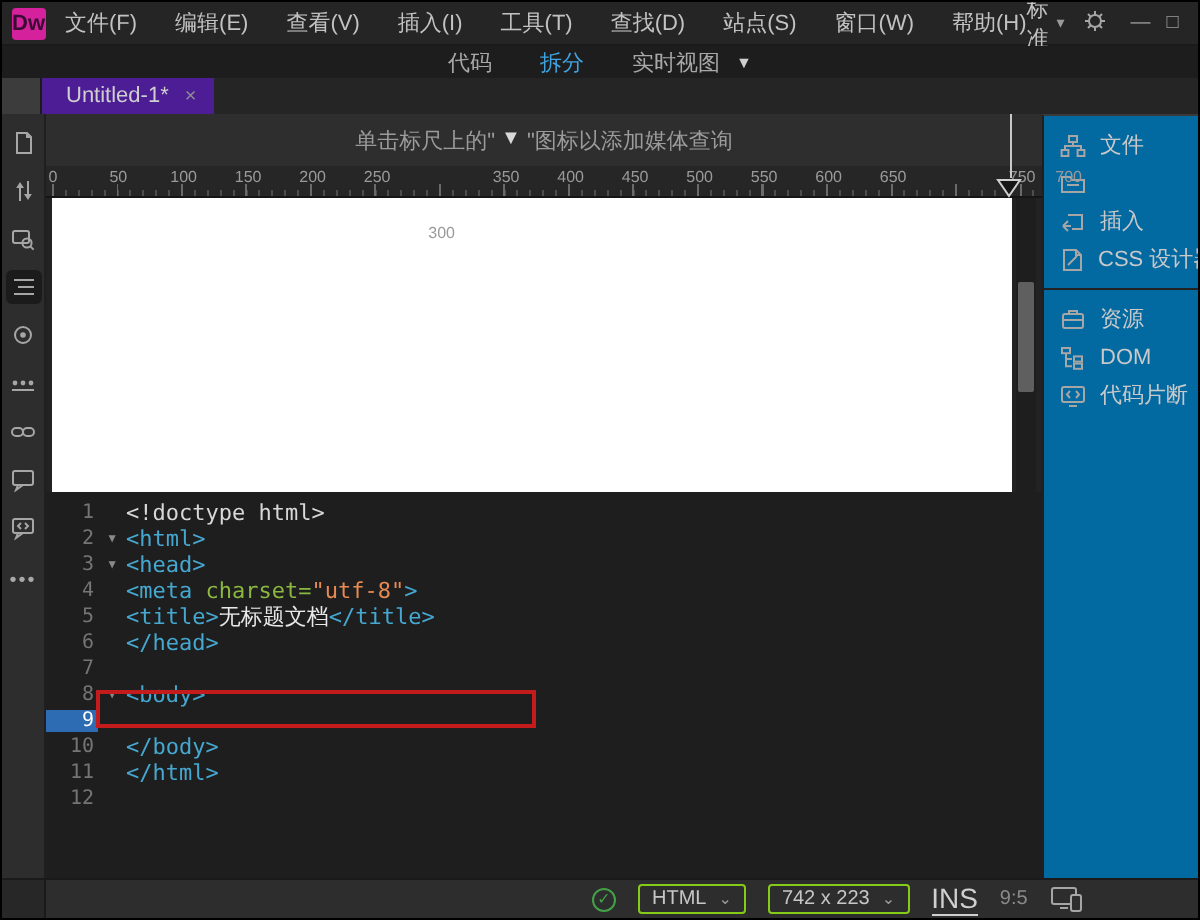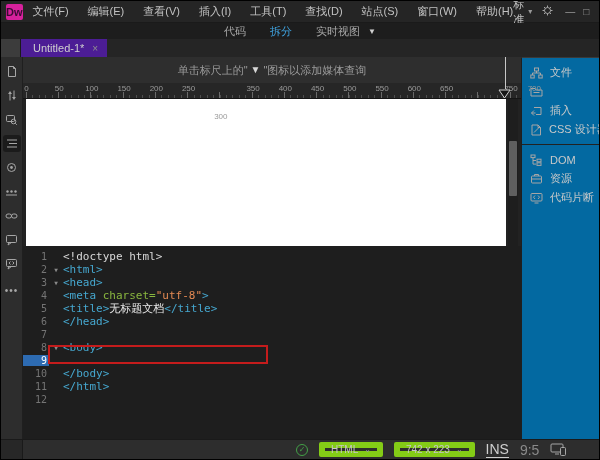--- a/index.html
+++ b/index.html
@@ -73,23 +73,23 @@
   
   .sidebar { width:80px; background:#0369a1; border-left:1px solid #1f1f1f; border-top:1px solid #3a3a3a; padding-top:5px; flex:0 0 auto; }
   .panel-row { height:19px; display:flex; align-items:center; gap:7px; padding-left:8px; color:#c9c9c9; font-size:11px; white-space:nowrap; }
   .panel-row svg { flex:0 0 auto; }
   .sidebar-sep { height:1px; background:#222; margin:5px 0; }
   
   .statusbar { height:20px; background:#2d2d2d; border-top:1px solid #1a1a1a; position:relative; flex:0 0 auto; display:flex; align-items:center; }
   .status-corner { width:22px; height:100%; background:#272727; border-right:1px solid #1a1a1a; }
   .status-items { position:absolute; left:295px; top:0; height:100%; display:flex; align-items:center; gap:11px; }
   .check-circle { width:12px; height:12px; border:1px solid #43a047; border-radius:50%; color:#43a047; font-size:8px; display:flex; align-items:center; justify-content:center; }
-  .status-select { border:6px solid #84cc16; border-radius:2px; height:15px; display:flex; align-items:center; gap:6px; padding:0 6px; color:#c6c6c6; font-size:10px; }
+  .status-select { border:1px solid #84cc16; border-radius:2px; height:15px; display:flex; align-items:center; gap:6px; padding:0 6px; color:#c6c6c6; font-size:10px; }
   .ins { color:#cfcfcf; font-size:14px; border-bottom:1px solid #cfcfcf; }
-  .cursor-pos { color:#8a8a8a; font-size:14px; }
+  .cursor-pos { color:#8a8a8a; font-size:10px; }
   svg .s { stroke:#a6a6a6; fill:none; stroke-width:1; }
   svg .f { fill:#a6a6a6; }
 </style>
 </head>
 <body>
 
 <div id="window">
 
   <div class="menubar">
     <div class="dw-logo">Dw</div>
@@ -333,34 +333,34 @@
       </div>
       <div class="panel-row">
         <svg width="12" height="12" viewBox="0 0 12 12">
             <path class="s" d="M2 1h6l2.5 2.5V11H2z"></path>
             <path class="s" d="M8 1v2.5h2.5 M4 8.5L8.5 4"></path>
           </svg>
         <span>CSS 设计器</span>
       </div>
       <div class="sidebar-sep"></div>
       <div class="panel-row">
+        <svg width="13" height="11" viewBox="0 0 13 11">
+            <rect class="s" x="1.5" y="3" width="10" height="7" rx="1"></rect>
+            <path class="s" d="M4.5 3V1.5h4V3 M1.5 6h10"></path>
+          </svg>
+        <span>资源</span>
+      </div>
+      <div class="panel-row">
         <svg width="13" height="12" viewBox="0 0 13 12">
             <rect class="s" x="1" y="1" width="4" height="2.6"></rect>
             <path class="s" d="M3 3.6v6.5h3 M3 6.5h3"></path>
             <rect class="s" x="7" y="5.2" width="4" height="2.6"></rect>
             <rect class="s" x="7" y="8.8" width="4" height="2.6"></rect>
           </svg>
         <span>DOM</span>
-      </div>
-      <div class="panel-row">
-        <svg width="13" height="11" viewBox="0 0 13 11">
-            <rect class="s" x="1.5" y="3" width="10" height="7" rx="1"></rect>
-            <path class="s" d="M4.5 3V1.5h4V3 M1.5 6h10"></path>
-          </svg>
-        <span>资源</span>
       </div>
       <div class="panel-row">
         <svg width="13" height="12" viewBox="0 0 13 12">
             <rect class="s" x="1" y="1.5" width="11" height="7.5" rx="1"></rect>
             <path class="s" d="M5 3.5L3.5 5.2 5 7 M8 3.5l1.5 1.7L8 7 M4.5 11h4"></path>
           </svg>
         <span>代码片断</span>
       </div>
     </div>
   </div>

